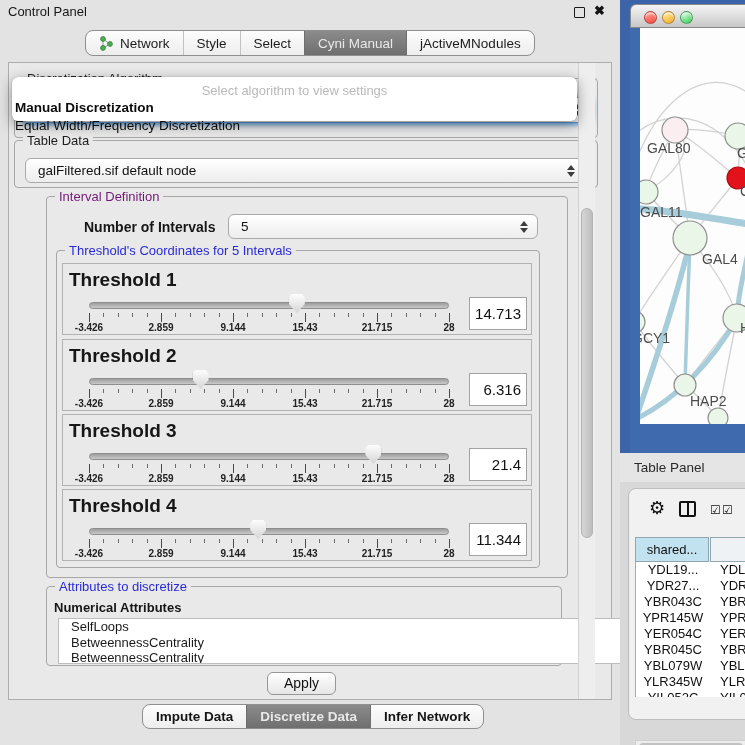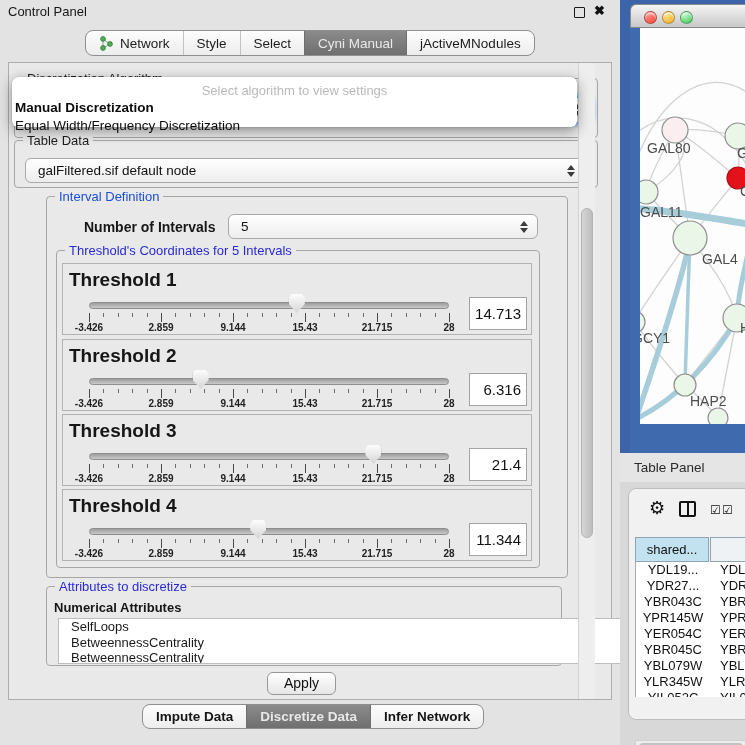--- a/index.html
+++ b/index.html
@@ -34,37 +34,37 @@
                 background:#eeeeee; border-left:1px solid #d2d2d2; }
   #cp-vscroll-thumb { position:absolute; left:2px; top:145px; width:12px; height:330px;
                       border-radius:7px; background:linear-gradient(to right,#d6d6d6,#bdbdbd);
                       border:1px solid #b3b3b3; cursor:pointer; }
 
   
   .group { position:absolute; border:1px solid #a6a6a6; border-radius:4px; }
   .group-title { position:absolute; top:-8px; left:8px; background:#e9e9e9; padding:0 4px;
                  font-size:13px; white-space:nowrap; }
   .t-black { color:#1d1d1d; }
-  .t-green { color:#1d4ed8; }
+  .t-green { color:#701a75; }
   .t-blue  { color:#2929d6; }
 
   
   .combo { position:absolute; background:linear-gradient(#ffffff,#ededed);
            border:1px solid #a9a9a9; border-radius:6px; display:flex; align-items:center;
            font-size:13.5px; color:#111; padding-left:12px; cursor:pointer; }
   .spinner { position:absolute; right:9px; top:50%; transform:translateY(-50%); width:8px; height:12px; }
   .spin-up { position:absolute; top:0; left:0; width:0; height:0;
              border-left:4px solid transparent; border-right:4px solid transparent; border-bottom:5px solid #3c3c3c; }
   .spin-dn { position:absolute; bottom:0; left:0; width:0; height:0;
              border-left:4px solid transparent; border-right:4px solid transparent; border-top:5px solid #3c3c3c; }
   #algo-combo { left:22px; top:97px; width:570px; height:26px;
                 box-shadow:0 0 4px 2px #6aa7e0; border:1px solid #5b97d6; }
 
   
-  #algo-popup { position:absolute; left:12px; top:77px; width:565px; height:50px; background:#ffffff;
+  #algo-popup { position:absolute; left:12px; top:77px; width:565px; height:44px; background:#ffffff;
                 border-radius:6px; box-shadow:0 4px 14px rgba(0,0,0,.40), 0 0 1px rgba(0,0,0,.4); z-index:30; }
   #popup-hint { position:absolute; left:0; right:0; top:6px; text-align:center; font-size:13px; color:#b9b9b9; }
   .popup-item { position:absolute; left:3px; font-size:13.5px; color:#0c0c0c; cursor:pointer; white-space:nowrap; }
   #popup-item-0 { top:23px; font-weight:bold; }
   #popup-item-1 { top:41px; }
 
   
   .th-box { position:absolute; left:62px; width:470px; height:72px;
             border:1px solid #b2b2b2; background:#e9e9e9; }
   .th-label { position:absolute; left:6px; top:5px; font-size:19px; font-weight:bold; color:#161616; }

